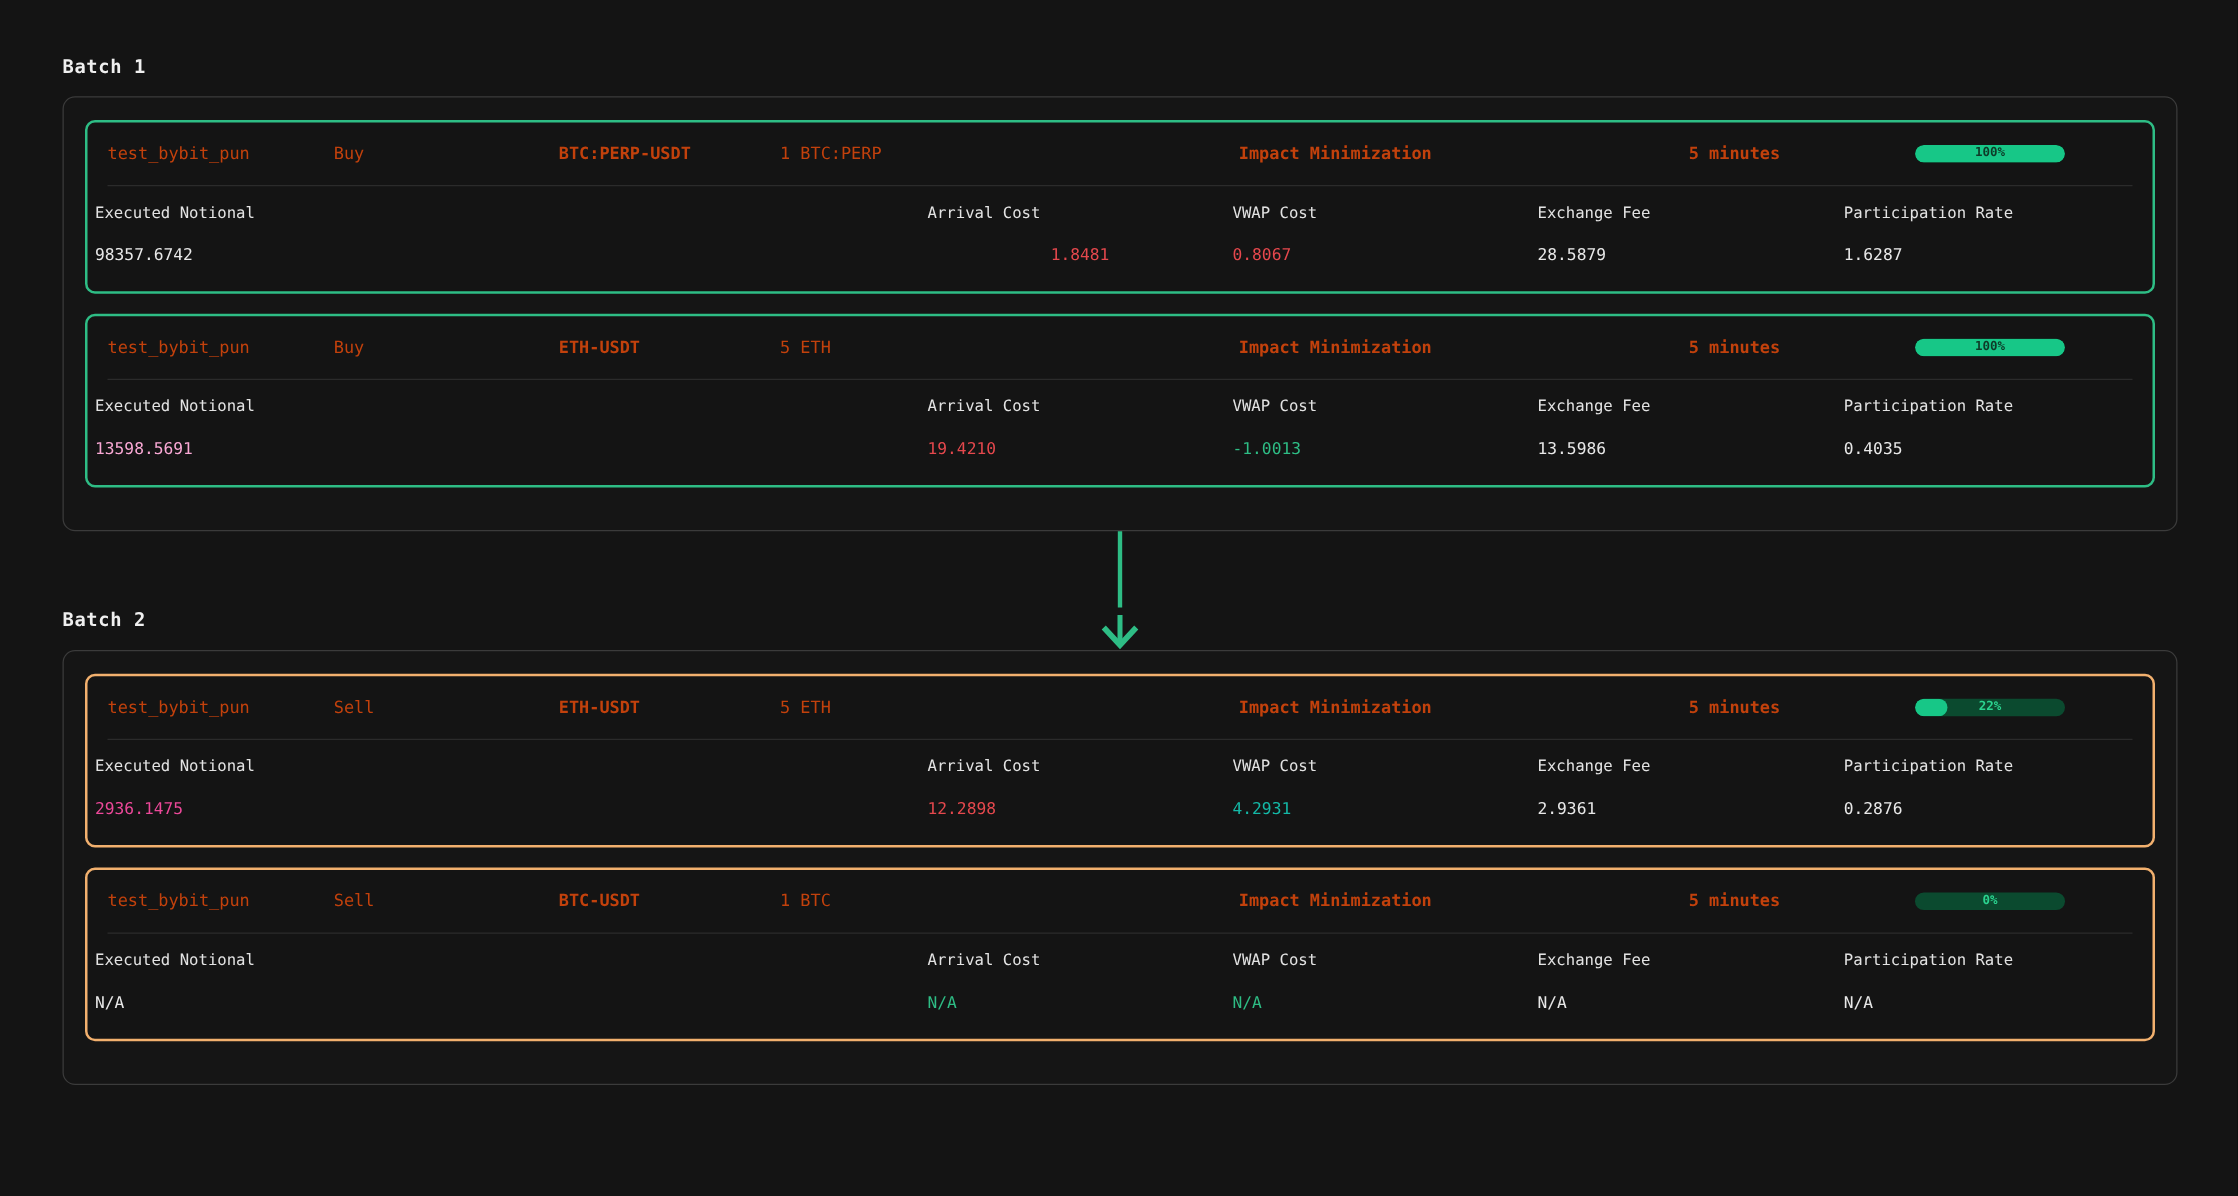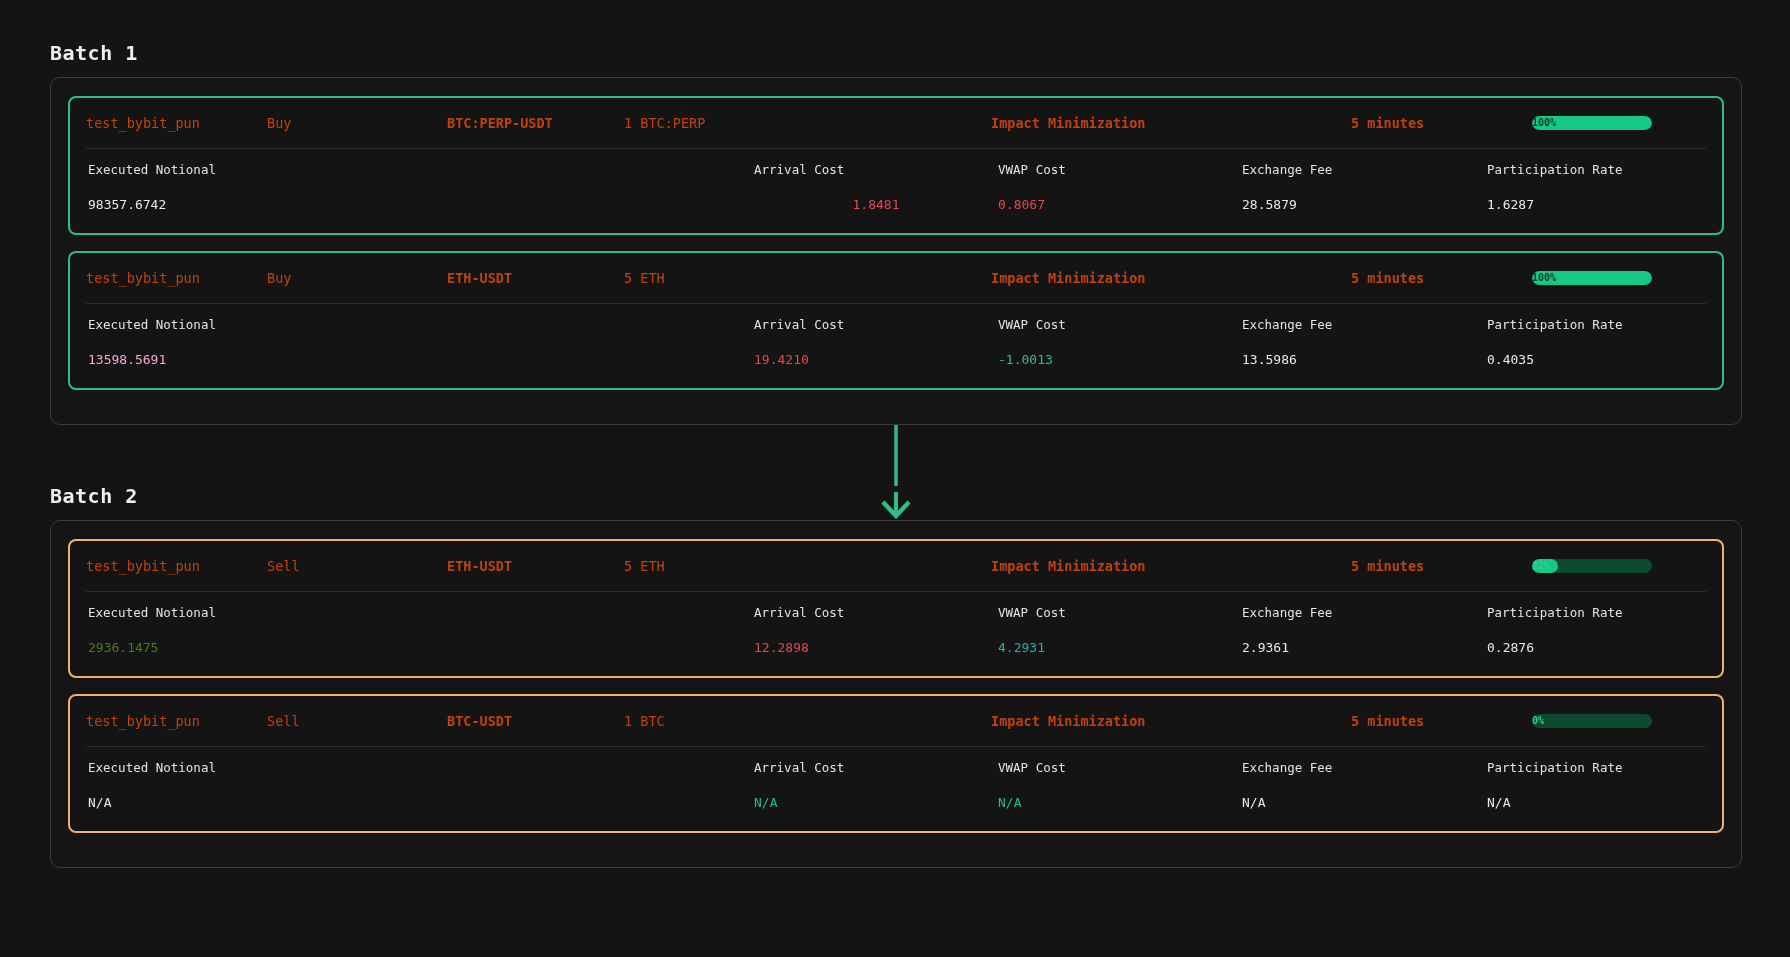--- a/index.html
+++ b/index.html
@@ -6,21 +6,21 @@
   .page{
     width:1790px;height:957px;box-sizing:border-box;
     background:#141414;
     font-family:"DejaVu Sans Mono", monospace;
     color:#e8e8e8;
     padding:44px 48px 0 50px;
     position:relative;
     overflow:hidden;
   }
   .batch-title{
-    font-size:20px;line-height:18px;font-weight:700;color:#efefef;
+    font-size:15px;line-height:18px;font-weight:700;color:#efefef;
     margin:0 0 15px 0;letter-spacing:0.5px;
   }
   .batch-container{
     border:1px solid #3b3b3b;border-radius:10px;
     padding:18px 17px 34px 17px;
     display:flex;flex-direction:column;gap:16px;
     background:#151515;
   }
   .order-card{
     border-radius:8px;background:#141414;
@@ -39,29 +39,29 @@
   .progress{
     position:relative;display:block;
     width:120px;height:14px;border-radius:7px;
     background:#0b4a2f;overflow:hidden;justify-self:start;
   }
   .progress-fill{
     position:absolute;left:0;top:0;bottom:0;width:0;
     background:#17c787;border-radius:7px;
   }
   .progress-label{
-    position:absolute;inset:0;text-align:left;
+    position:absolute;inset:0;text-align:center;
     font-size:10px;line-height:14px;font-weight:700;color:#2bd38f;
   }
   .progress.complete .progress-label{color:#0e3b28;}
   .divider{border-top:1px solid #2b2b2b;margin:0 16px;}
   .card-metrics{
     display:grid;
     grid-template-columns:666px 244px 244px 245px 1fr;
-    padding:13px 16px 20px 18px;
+    padding:13px 16px 20px 6px;
   }
   .metric-label{font-size:12.5px;line-height:15px;color:#e3e3e3;white-space:nowrap;}
   .metric-value{font-size:13px;line-height:16px;margin-top:20px;color:#e8e8e8;white-space:nowrap;}
   .arrow-spacer{position:relative;height:62px;}
   .arrow-spacer svg{
     position:absolute;left:50%;top:-1px;transform:translateX(-50%);
     z-index:2;
   }
 </style>
 </head>
@@ -174,21 +174,21 @@
           <span class="cell duration">5 minutes</span>
           <span class="progress">
             <span class="progress-fill" style="width: 22%;"></span>
             <span class="progress-label">22%</span>
           </span>
         </header>
         <div class="divider"></div>
         <div class="card-metrics">
           <div class="metric">
             <div class="metric-label">Executed Notional</div>
-            <div class="metric-value" style="color: #4d7c0f;">2936.1475</div>
+            <div class="metric-value" style="color: #ec4899;">2936.1475</div>
           </div>
           <div class="metric">
             <div class="metric-label">Arrival Cost</div>
             <div class="metric-value" style="color: rgb(229, 72, 77);">12.2898</div>
           </div>
           <div class="metric">
             <div class="metric-label">VWAP Cost</div>
             <div class="metric-value" style="color: #14b8a6;">4.2931</div>
           </div>
           <div class="metric">

